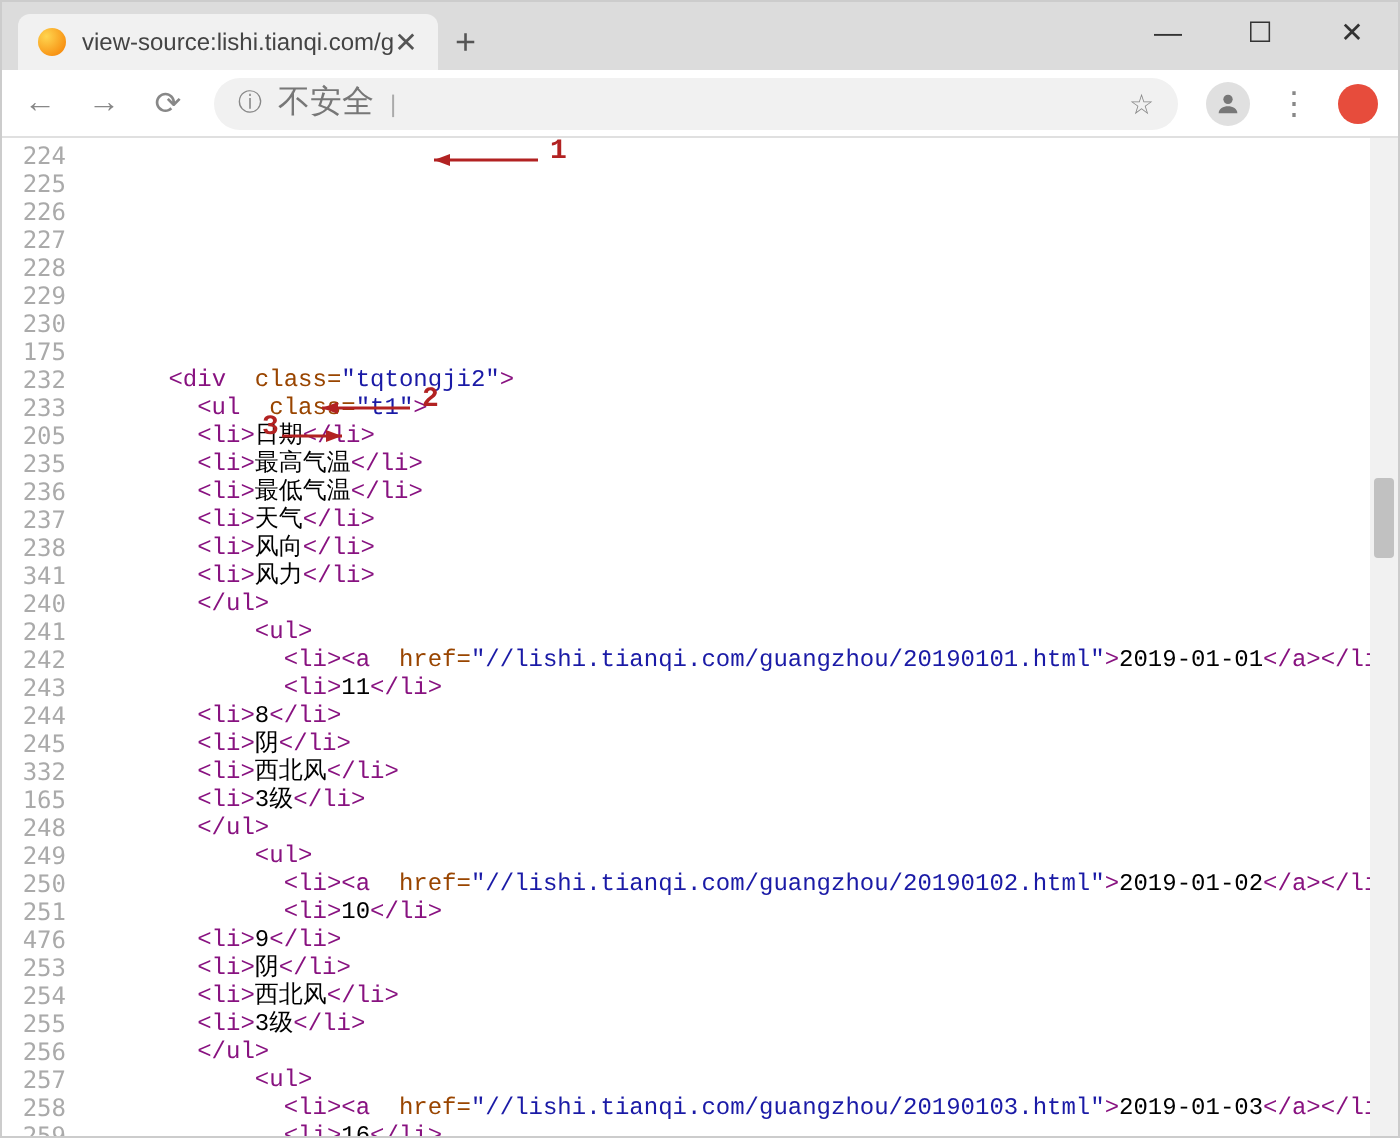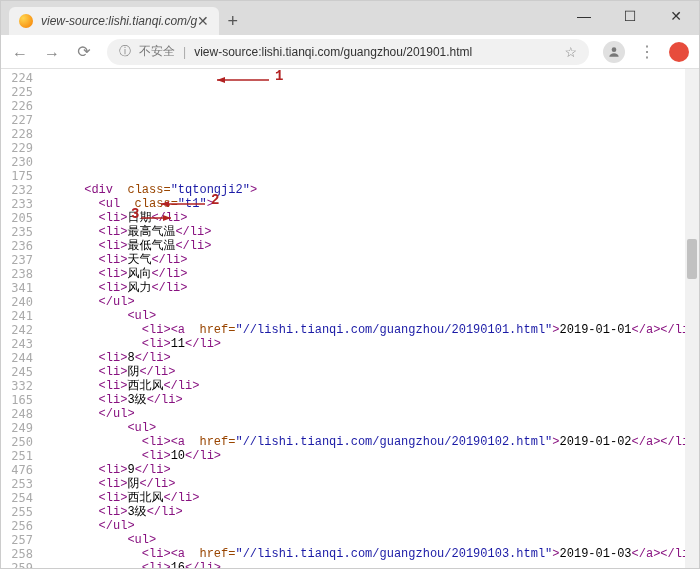--- a/index.html
+++ b/index.html
@@ -2,28 +2,28 @@
 <html><head>
 <meta charset="utf-8">
 <style>
 * { margin: 0; padding: 0; box-sizing: border-box; }
 body { font-family: "Segoe UI", Arial, sans-serif; font-size: 12px; background: #fff; width: 700px; height: 569px; overflow: hidden; border: 1px solid #ccc; position: relative; }
 .window-controls { position: absolute; top: 0; right: 0; height: 30px; display: flex; align-items: center; }
 .win-btn { width: 46px; height: 30px; display: flex; align-items: center; justify-content: center; color: #333; font-size: 14px; }
 .tab-strip { height: 34px; background: #dcdcdc; display: flex; align-items: flex-end; padding-left: 8px; padding-top: 6px; }
 .tab { background: #f1f1f1; height: 28px; border-radius: 6px 6px 0 0; display: flex; align-items: center; padding: 0 10px; min-width: 200px; position: relative; }
 .tab-favicon { width: 14px; height: 14px; border-radius: 50%; background: radial-gradient(circle at 30% 30%, #ffd54f, #f57c00); margin-right: 8px; }
-.tab-title { flex: 1; font-size: 12px; color: #444; white-space: nowrap; overflow: hidden; text-overflow: ellipsis; font-style: italic; }
+.tab-title { flex: 1; font-size: 12px; color: #444; white-space: nowrap; overflow: hidden; text-overflow: ellipsis; }
 .tab-close { color: #555; font-size: 14px; }
 .new-tab { width: 28px; height: 28px; display: flex; align-items: center; justify-content: center; color: #555; font-size: 18px; }
 .toolbar { height: 34px; background: #fff; display: flex; align-items: center; padding: 0 10px; gap: 14px; border-bottom: 1px solid #e0e0e0; }
 .nav-btn { color: #888; font-size: 16px; width: 18px; text-align: center; }
 .address-bar { flex: 1; height: 26px; background: #f1f1f1; border-radius: 13px; display: flex; align-items: center; padding: 0 12px; gap: 8px; }
 .info-icon { color: #888; font-size: 12px; }
-.addr-warning { color: #777; font-size: 12px; }
+.addr-warning { color: #777; font-size: 16px; }
 .addr-sep { color: #aaa; }
 .addr-url { color: #333; font-size: 12px; white-space: nowrap; }
 .star-icon { color: #888; font-size: 14px; }
 .user-icon { width: 22px; height: 22px; border-radius: 50%; background: #e0e0e0; display: flex; align-items: center; justify-content: center; color: #777; font-size: 12px; }
 .menu-icon { color: #888; font-size: 16px; }
 .ext-icon { width: 20px; height: 20px; border-radius: 50%; background: #e74c3c; display: flex; align-items: center; justify-content: center; color: #fff; font-size: 11px; font-weight: bold; }
 .content { display: flex; height: calc(569px - 68px); }
 .gutter { width: 40px; background: #fff; color: #aaa; font-family: Consolas, monospace; font-size: 12px; text-align: right; padding: 2px 8px 0 0; line-height: 14px; }
 .gutter div { height: 14px; }
 .code { flex: 1; font-family: Consolas, "Courier New", monospace; font-size: 12px; line-height: 14px; padding-top: 2px; white-space: pre; overflow: hidden; position: relative; }
@@ -55,21 +55,20 @@
 </div>
 
 <div class="toolbar">
   <div class="nav-btn">←</div>
   <div class="nav-btn">→</div>
   <div class="nav-btn">⟳</div>
   <div class="address-bar">
     <span class="info-icon">ⓘ</span>
     <span class="addr-warning">不安全</span>
     <span class="addr-sep">|</span>
-    <span class="addr-url">view-source:lishi.tianqi.com/guangzhou/201901.html</span>
     <span style="flex:1"></span>
     <span class="star-icon">☆</span>
   </div>
   <div class="user-icon">
       <svg width="14" height="14" viewBox="0 0 24 24" fill="#777">
         <circle cx="12" cy="8" r="4"></circle>
         <path d="M4 20c0-4 4-6 8-6s8 2 8 6"></path>
       </svg>
     </div>
   <div class="menu-icon">⋮</div>

